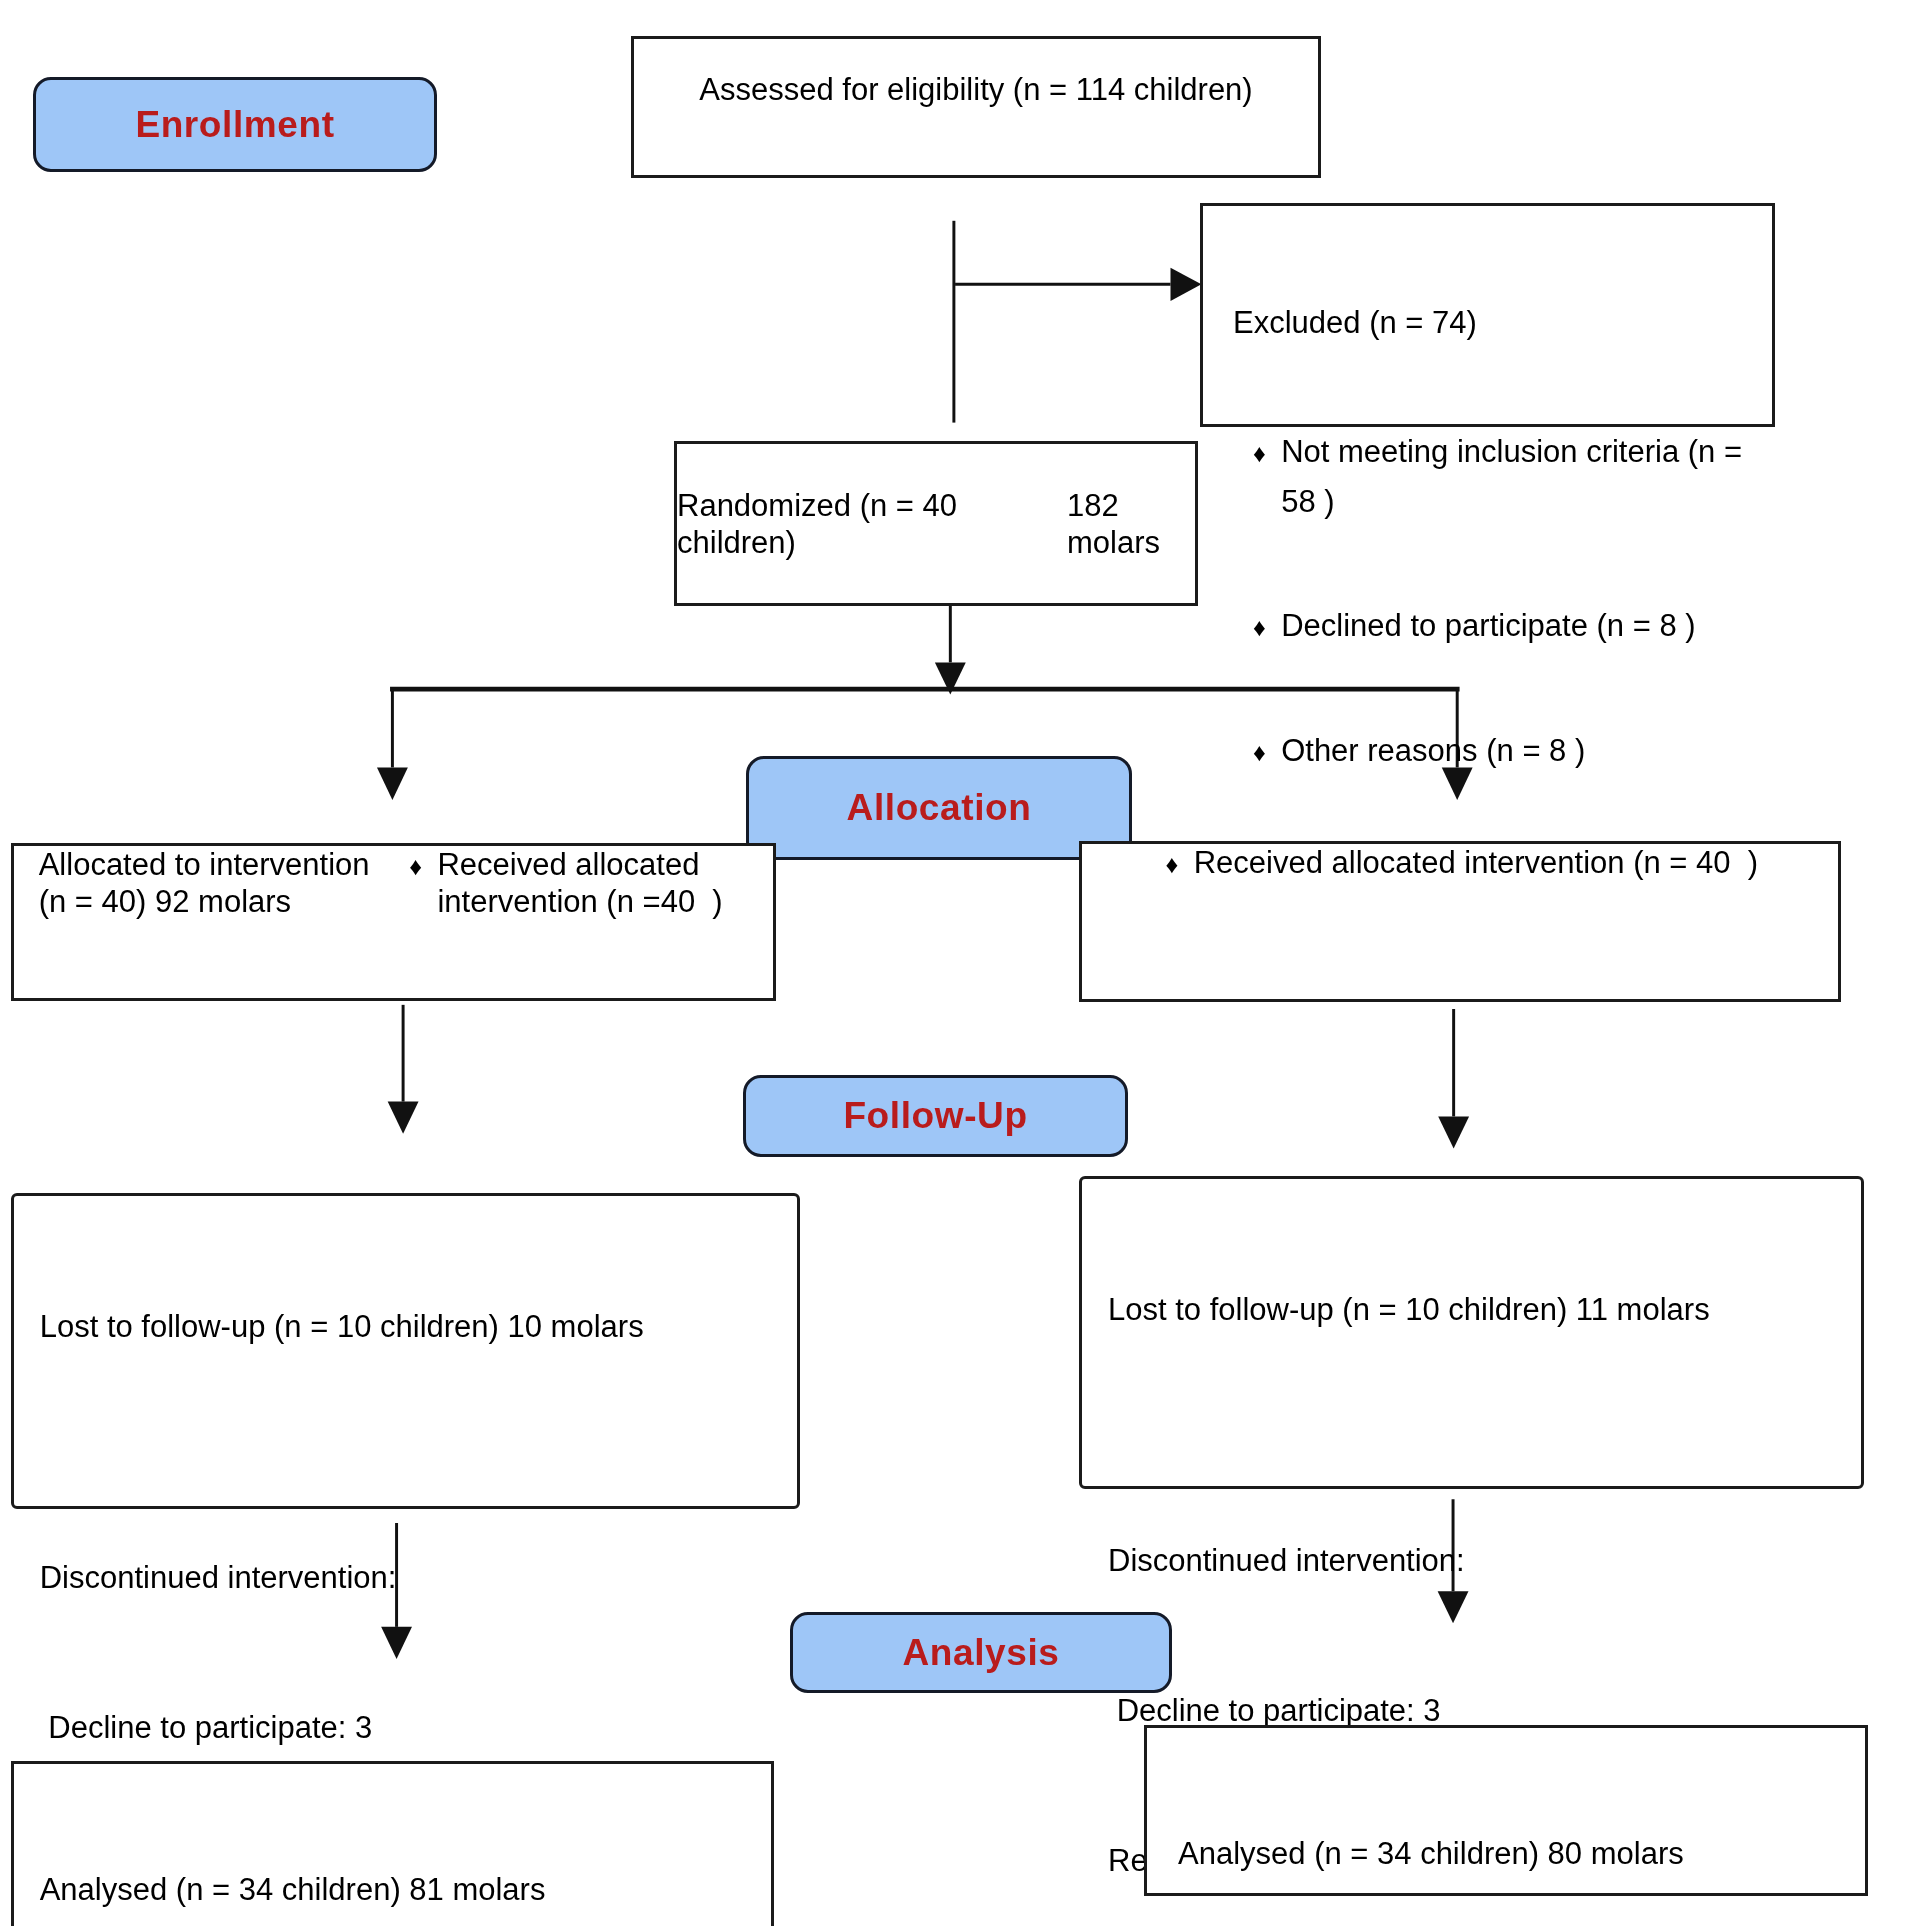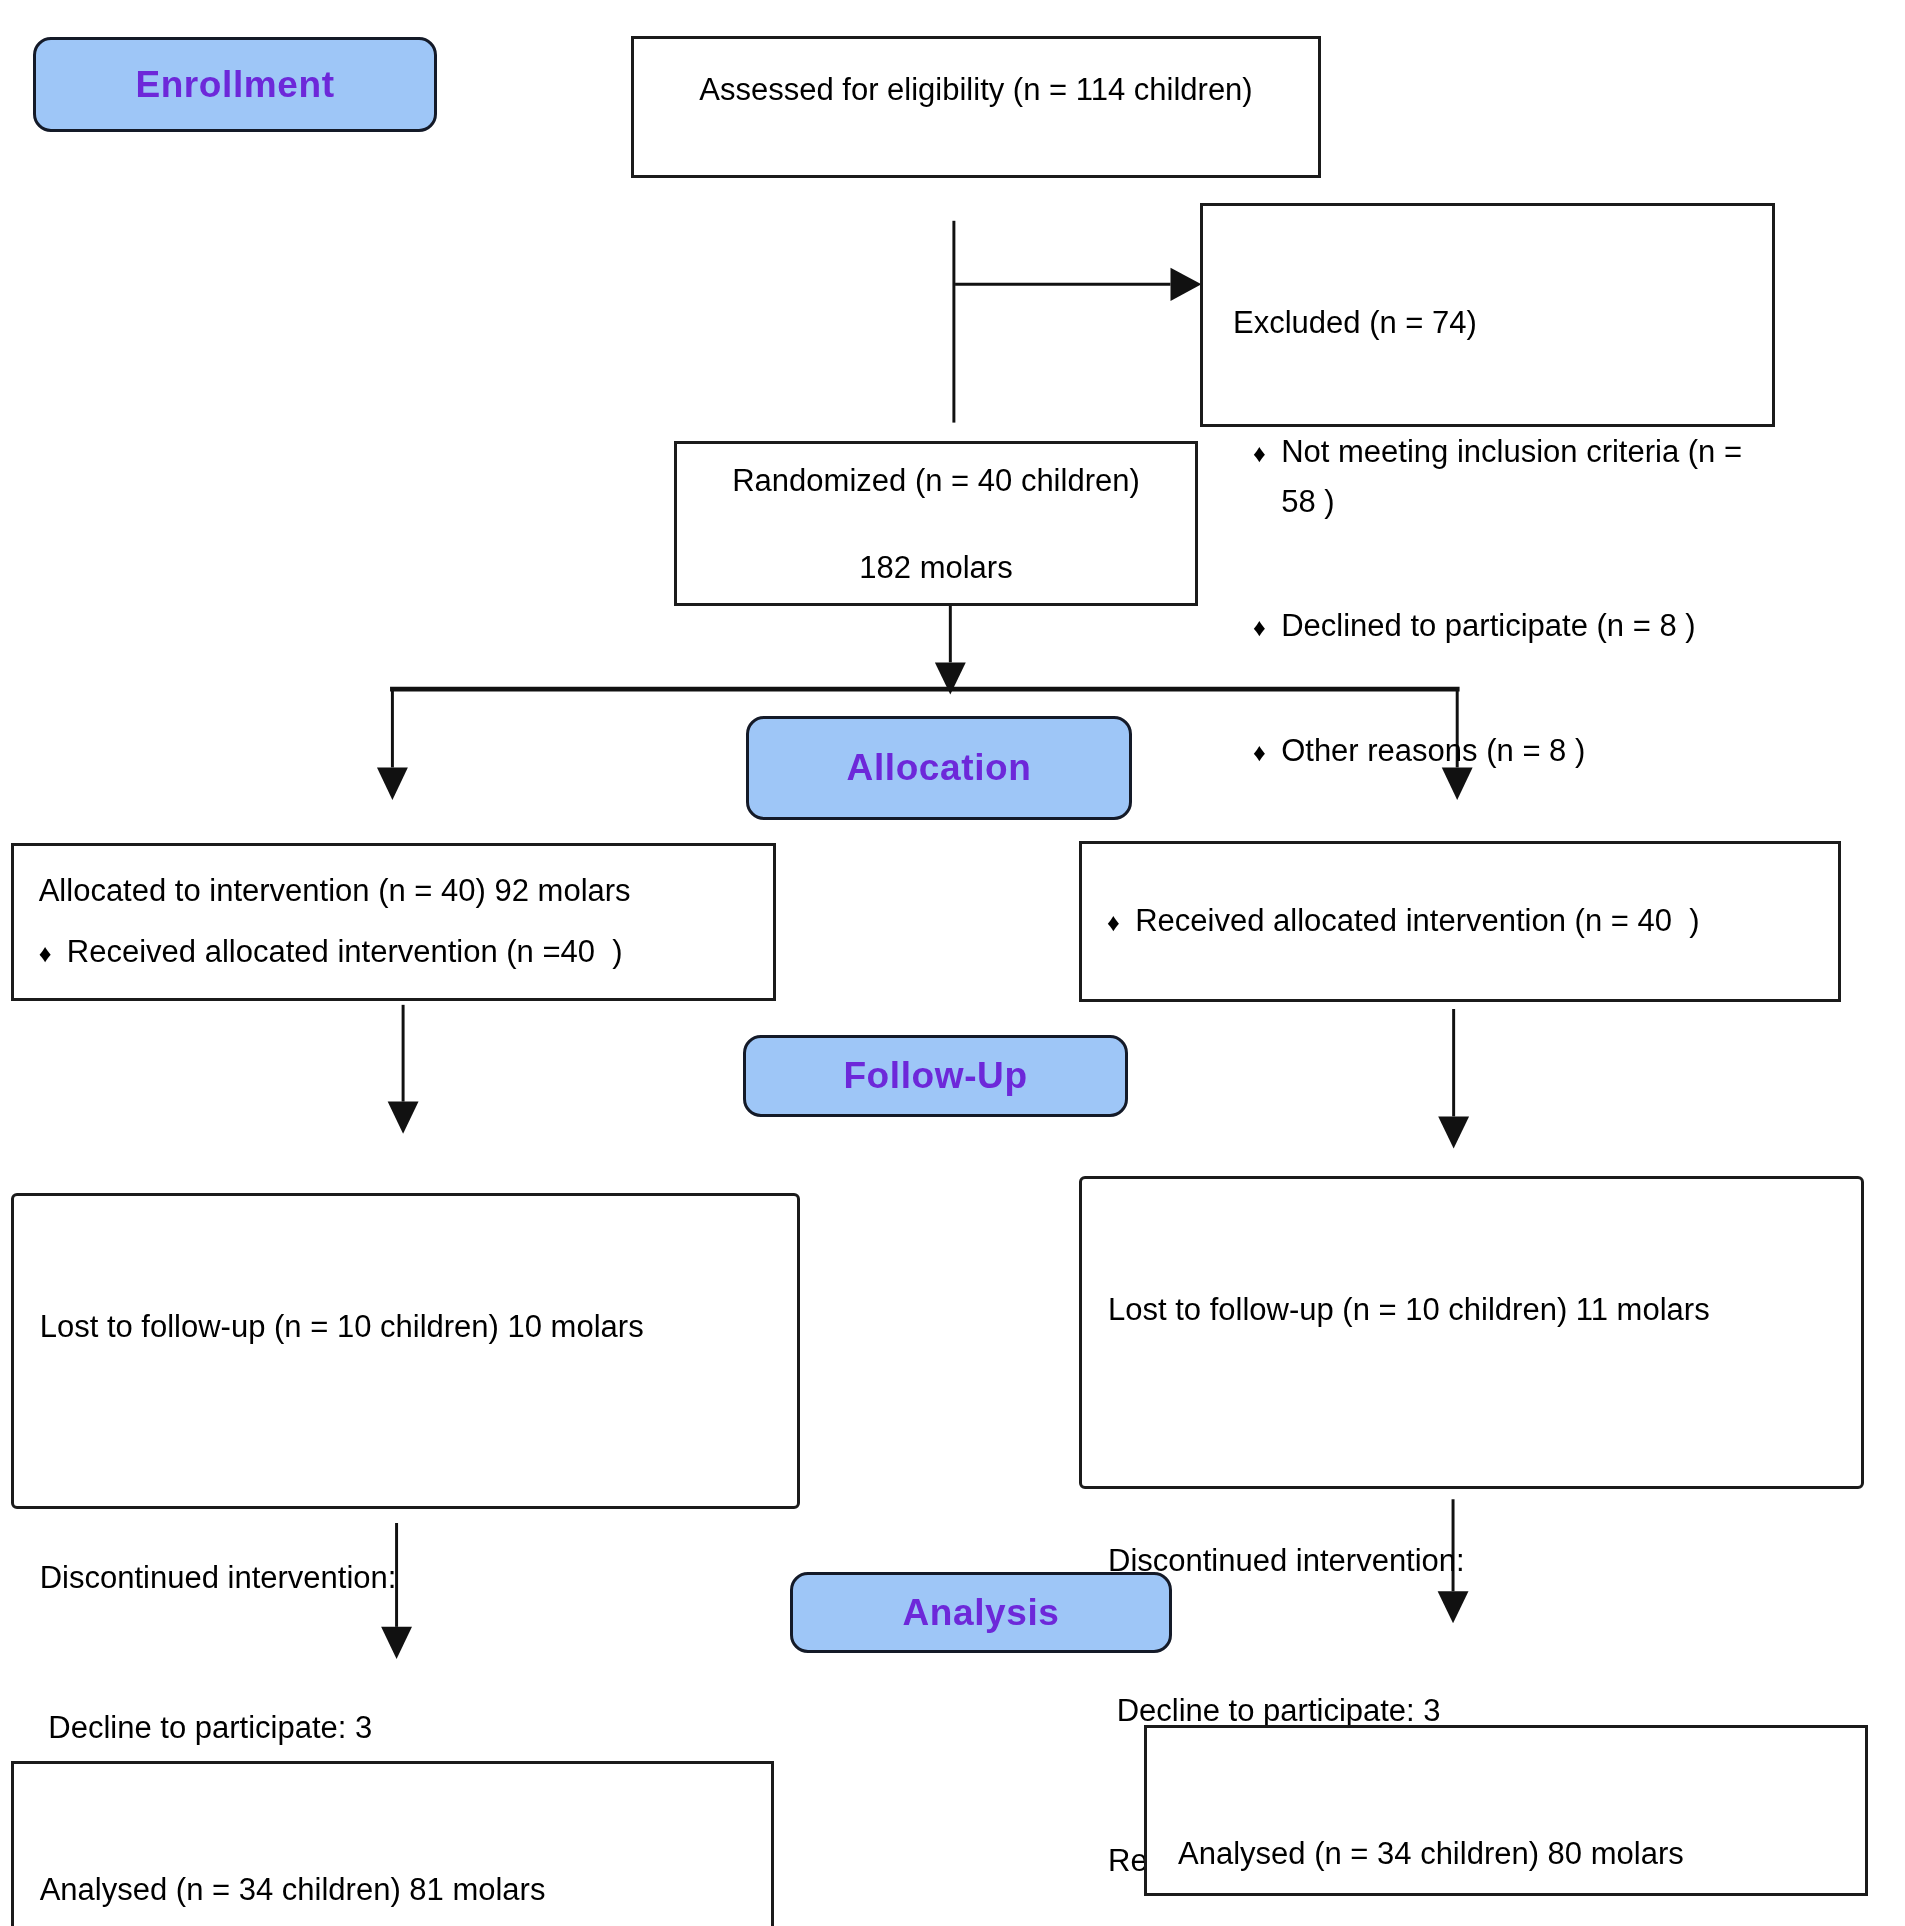--- a/index.html
+++ b/index.html
@@ -11,47 +11,48 @@
     font-family: "Liberation Sans", sans-serif;
     color: #000000;
   }
   
   .stage {
     position: absolute;
     box-sizing: border-box;
     background: #9EC6F7;
     border: 3.6px solid #141A28;
     border-radius: 18px;
-    color: #6d28d9;
+    color: #b91c1c;
     font-weight: bold;
     font-size: 37px;
     display: flex;
     align-items: center;
     justify-content: center;
     letter-spacing: 0.6px;
+    margin-top: 40px;
   }
   
   .wbox {
     position: absolute;
     box-sizing: border-box;
     background: #ffffff;
     border: 3px solid #1B1B1B;
     font-size: 31px;
     line-height: 37px;
     white-space: pre-wrap;
     margin-top: 17px;
   }
   .center-line {
     display: flex;
     align-items: center;
     justify-content: center;
   }
   .vcol {
     display: flex;
-    flex-direction: column;
+    flex-direction: row;
     justify-content: center;
   }
   .bullet-row { display: flex; align-items: baseline; }
   .diamond {
     font-size: 25px;
     margin-right: 15.4px;
     flex: 0 0 auto;
   }
   #excluded-box { padding: 24px 18px 0 30px; }
   #excluded-box .title { margin-bottom: 12px; }

